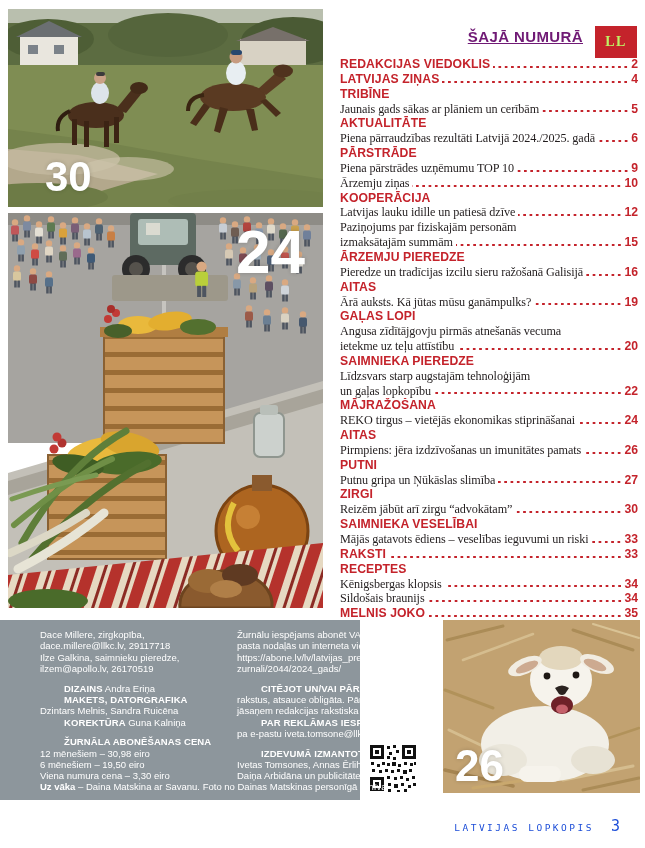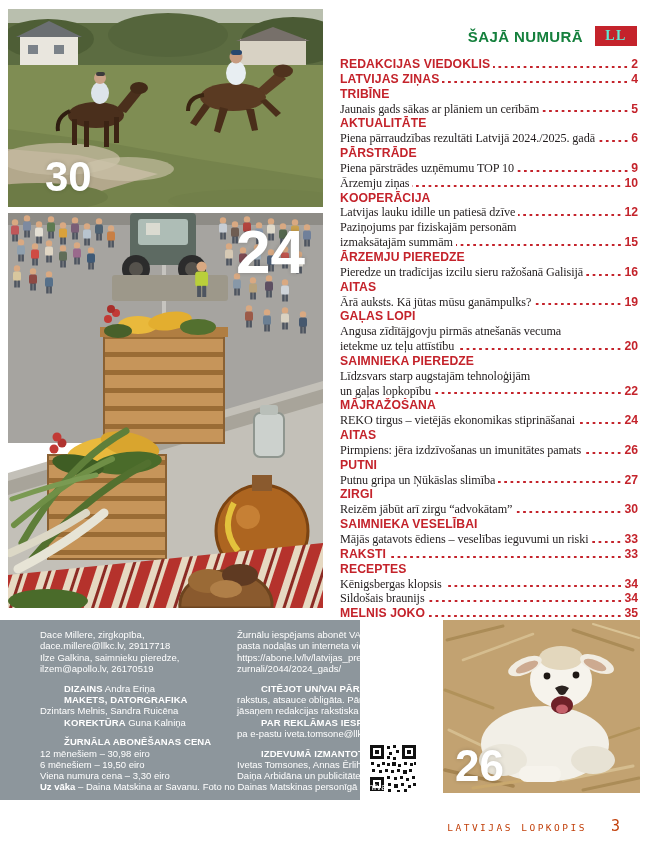--- a/index.html
+++ b/index.html
@@ -9,25 +9,25 @@
   }
   *{box-sizing:border-box;}
   html,body{margin:0;padding:0;background:#fff;}
   .page{
     position:relative;width:645px;height:848px;background:#fff;overflow:hidden;
     font-family:"Liberation Sans",sans-serif;
   }
   
   .header-title{
     position:absolute;top:28px;right:62px;
-    font:bold 15px "Liberation Sans",sans-serif;color:#15803d;letter-spacing:.4px;
+    font:bold 15px "Liberation Sans",sans-serif;color:#701a75;letter-spacing:.4px;text-decoration:underline;
   }
   .logo-box{
-    position:absolute;left:595px;top:26px;width:42px;height:20px;
-    background:var(--accent);color:#5eead4;display:flex;align-items:center;justify-content:center;
+    position:absolute;left:595px;top:26px;width:42px;height:32px;
+    background:var(--accent);color:#bef264;display:flex;align-items:center;justify-content:center;
     font:bold 14px "Liberation Serif",serif;letter-spacing:1.5px;
   }
   
   .photo{position:absolute;margin:0;padding:0;overflow:hidden;}
   .photo svg{display:block;}
   .photo-top{left:8px;top:9px;width:315px;height:198px;}
   .photo-mid{left:8px;top:213px;width:315px;height:395px;}
   .photo-lamb{left:443px;top:620px;width:197px;height:173px;}
   .overlay-num{
     position:absolute;color:#fff;font-family:"Liberation Sans",sans-serif;font-weight:bold;line-height:1;
@@ -55,21 +55,21 @@
   .col1{left:40px;width:192px;}
   .col2{left:237px;width:190px;}
   .credit-line{margin:0;font:9.5px "Liberation Sans",sans-serif;line-height:11.4px;height:11.4px;white-space:nowrap;}
   .credit-line.gap{height:8px;}
   .credit-line b{font-weight:bold;letter-spacing:.1px;padding-left:24px;}
   .credit-line b:empty{display:none;}
   .cover-note{position:absolute;left:40px;top:161px;margin:0;font:9.5px "Liberation Sans",sans-serif;white-space:nowrap;}
   .cover-note b{font-weight:bold;}
   .qr{position:absolute;left:367px;top:122px;width:52px;height:52px;background:#fff;}
   
-  .footer{position:absolute;top:817px;right:25px;display:flex;align-items:baseline;gap:24px;color:#c2410c;}
+  .footer{position:absolute;top:817px;right:25px;display:flex;align-items:baseline;gap:17px;color:#1d4ed8;}
   .footer .brand{font:9.5px "DejaVu Sans Mono",monospace;letter-spacing:2.5px;}
   .footer .pageno{font:15px "DejaVu Sans Mono",monospace;}
 </style>
 </head>
 <body>
 
 <div class="page">
 
   <span class="header-title">ŠAJĀ NUMURĀ</span>
   <span class="logo-box">

